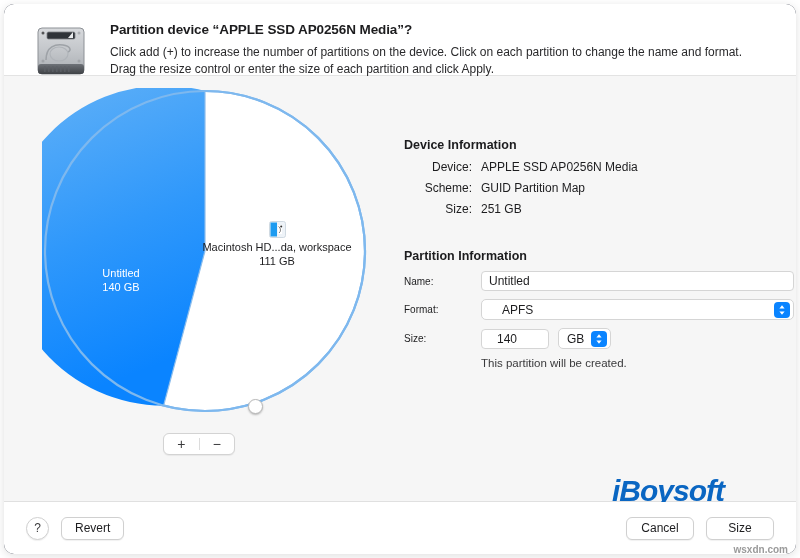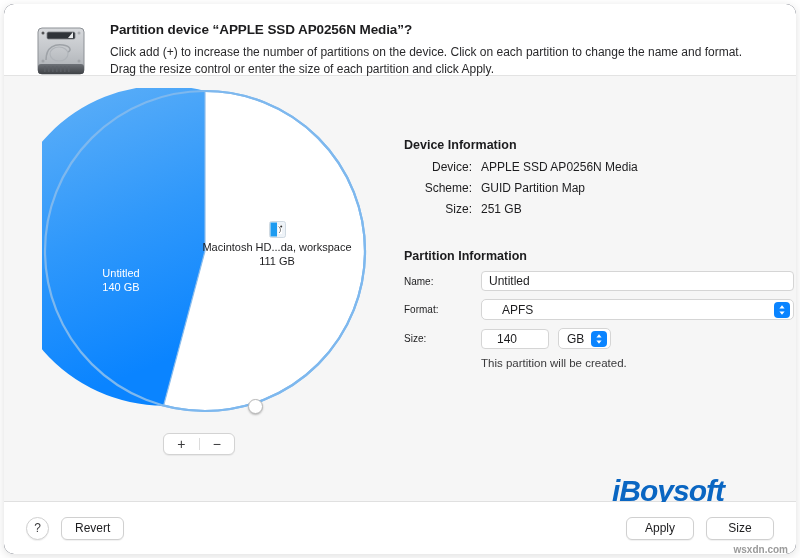--- a/index.html
+++ b/index.html
@@ -473,19 +473,19 @@
       <div class="note">This partition will be created.</div>
     </div>
 
     <div class="logo">iBoysoft</div>
   </div>
 
   <div class="footer">
     <div class="btn btn-help">?</div>
     <div class="btn btn-revert">Revert</div>
     <div class="footer-right">
-      <div class="btn btn-cancel">Apply</div>
+      <div class="btn btn-cancel">Cancel</div>
       <div class="btn btn-apply">Size</div>
     </div>
     <div class="watermark">wsxdn.com</div>
   </div>
 
 </div>
 
 </body></html>

